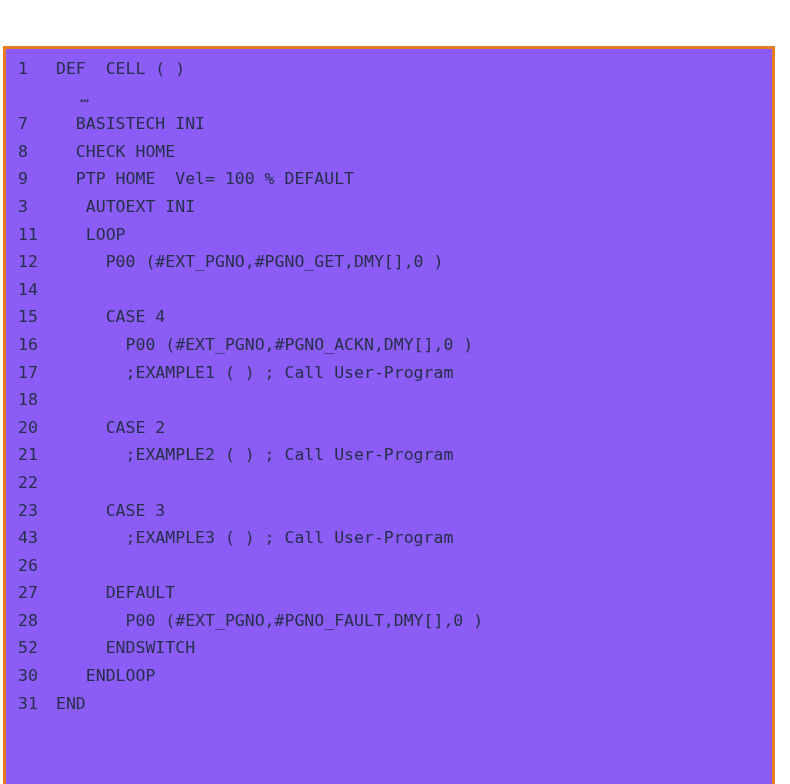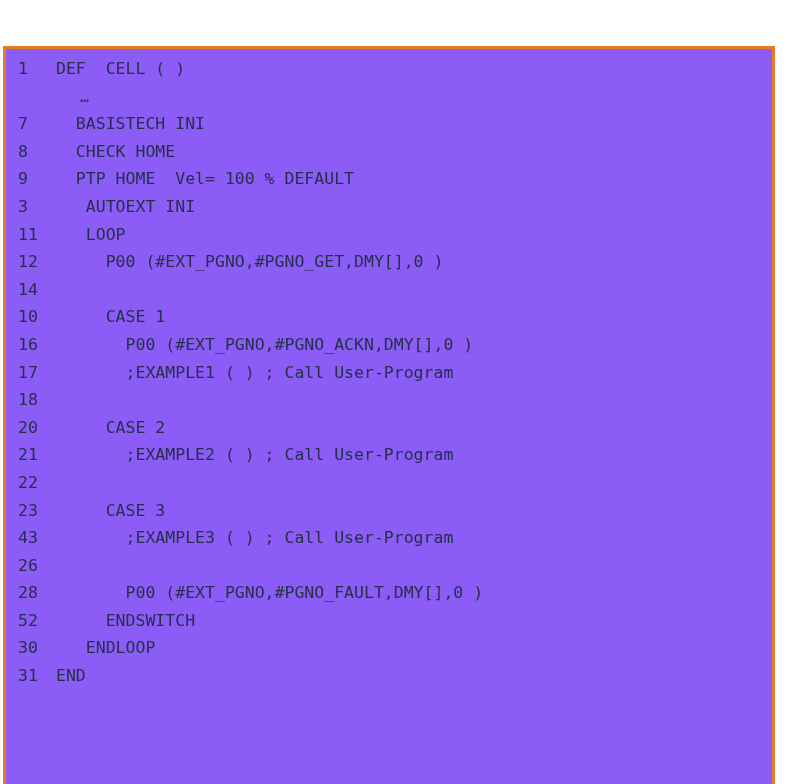--- a/index.html
+++ b/index.html
@@ -72,28 +72,29 @@
   <div class="code-lines">
       <div class="code-line"><span class="ln">1</span><span class="src">DEF  CELL ( )</span></div>
       <div class="code-line ellipsis-line"><span class="ln"></span><span class="src">   …</span></div>
       <div class="code-line"><span class="ln">7</span><span class="src">  BASISTECH INI</span></div>
       <div class="code-line"><span class="ln">8</span><span class="src">  CHECK HOME</span></div>
       <div class="code-line"><span class="ln">9</span><span class="src">  PTP HOME  Vel= 100 % DEFAULT</span></div>
       <div class="code-line"><span class="ln">3</span><span class="src">   AUTOEXT INI</span></div>
       <div class="code-line"><span class="ln">11</span><span class="src">   LOOP</span></div>
       <div class="code-line"><span class="ln">12</span><span class="src">     P00 (#EXT_PGNO,#PGNO_GET,DMY[],0 )</span></div>
       <div class="code-line"><span class="ln">14</span><span class="src"></span></div>
-      <div class="code-line"><span class="ln">10</span><span class="src">     CASE 1</span></div>
+      <div class="code-line"><span class="ln">15</span><span class="src">     CASE 4</span></div>
       <div class="code-line"><span class="ln">16</span><span class="src">       P00 (#EXT_PGNO,#PGNO_ACKN,DMY[],0 )</span></div>
       <div class="code-line"><span class="ln">17</span><span class="src">       ;EXAMPLE1 ( ) ; Call User-Program</span></div>
       <div class="code-line"><span class="ln">18</span><span class="src"></span></div>
       <div class="code-line"><span class="ln">20</span><span class="src">     CASE 2</span></div>
       <div class="code-line"><span class="ln">21</span><span class="src">       ;EXAMPLE2 ( ) ; Call User-Program</span></div>
       <div class="code-line"><span class="ln">22</span><span class="src"></span></div>
       <div class="code-line"><span class="ln">23</span><span class="src">     CASE 3</span></div>
       <div class="code-line"><span class="ln">43</span><span class="src">       ;EXAMPLE3 ( ) ; Call User-Program</span></div>
       <div class="code-line"><span class="ln">26</span><span class="src"></span></div>
+      <div class="code-line"><span class="ln">27</span><span class="src">     DEFAULT</span></div>
       <div class="code-line"><span class="ln">28</span><span class="src">       P00 (#EXT_PGNO,#PGNO_FAULT,DMY[],0 )</span></div>
       <div class="code-line"><span class="ln">52</span><span class="src">     ENDSWITCH</span></div>
       <div class="code-line"><span class="ln">30</span><span class="src">   ENDLOOP</span></div>
       <div class="code-line"><span class="ln">31</span><span class="src">END</span></div>
     </div>
 </div>
 
 </body></html>

